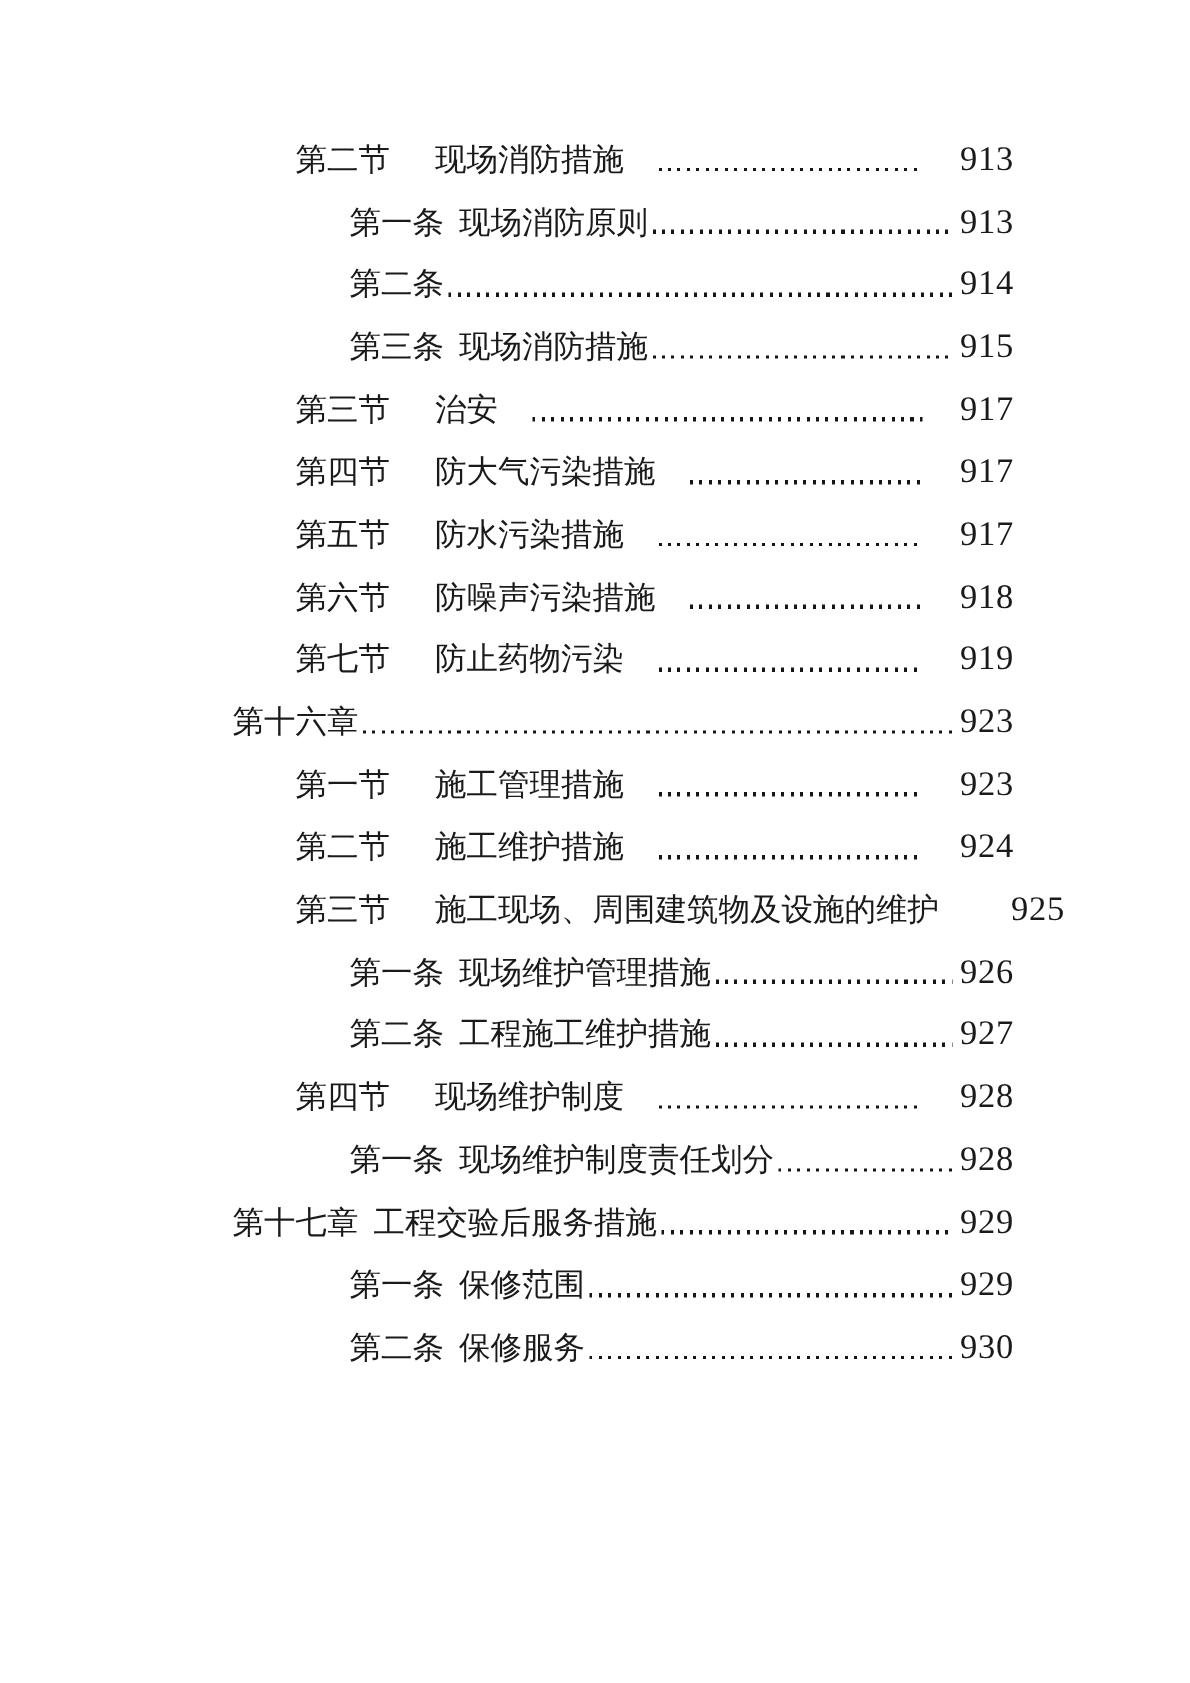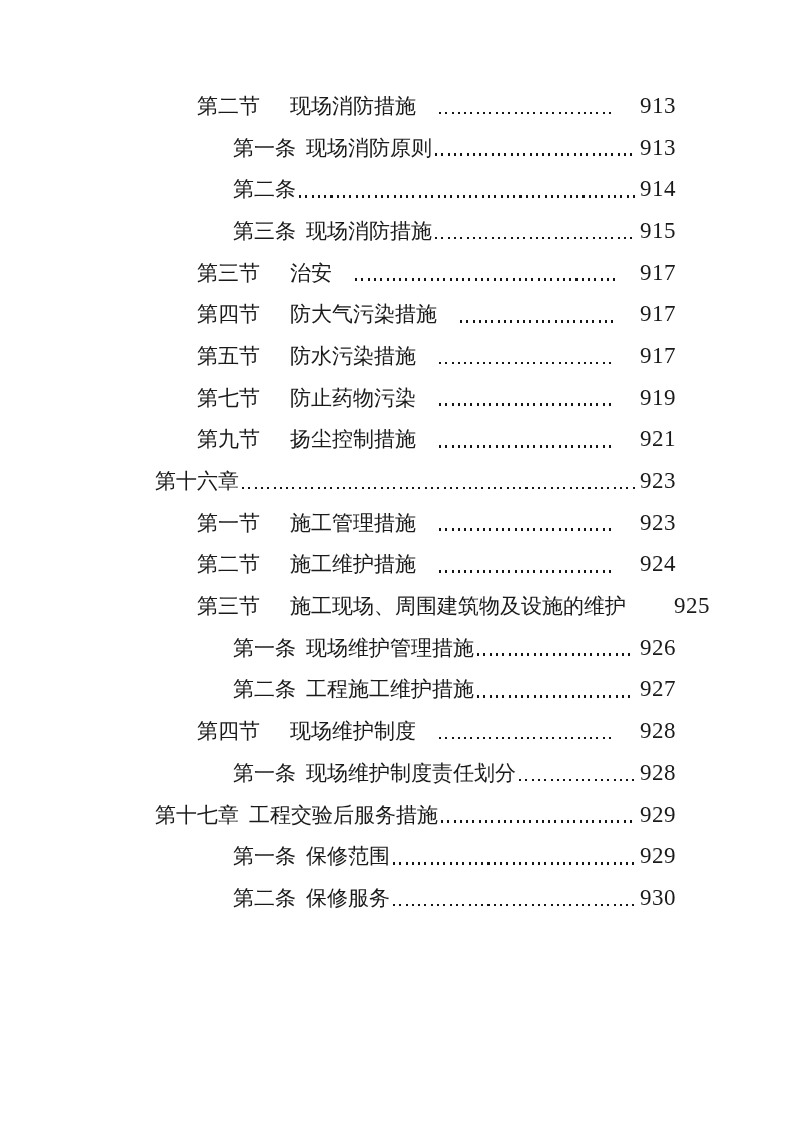--- a/index.html
+++ b/index.html
@@ -90,30 +90,30 @@
       <span class="dots"></span>
       <span class="pg">917</span>
     </div>
   <div class="row lvl2">
       <span class="lbl">第五节</span>
       <span class="ttl">防水污染措施</span>
       <span class="dots"></span>
       <span class="pg">917</span>
     </div>
   <div class="row lvl2">
+      <span class="lbl">第六节</span>
+      <span class="ttl">防噪声污染措施</span>
+      <span class="dots"></span>
+      <span class="pg">918</span>
+    </div>
+  <div class="row lvl2">
       <span class="lbl">第七节</span>
       <span class="ttl">防止药物污染</span>
       <span class="dots"></span>
       <span class="pg">919</span>
-    </div>
-  <div class="row lvl2">
-      <span class="lbl">第九节</span>
-      <span class="ttl">扬尘控制措施</span>
-      <span class="dots"></span>
-      <span class="pg">921</span>
     </div>
   <div class="row lvl1">
       <span class="lbl">第十六章</span>
       <span class="dots"></span>
       <span class="pg">923</span>
     </div>
   <div class="row lvl2">
       <span class="lbl">第一节</span>
       <span class="ttl">施工管理措施</span>
       <span class="dots"></span>

